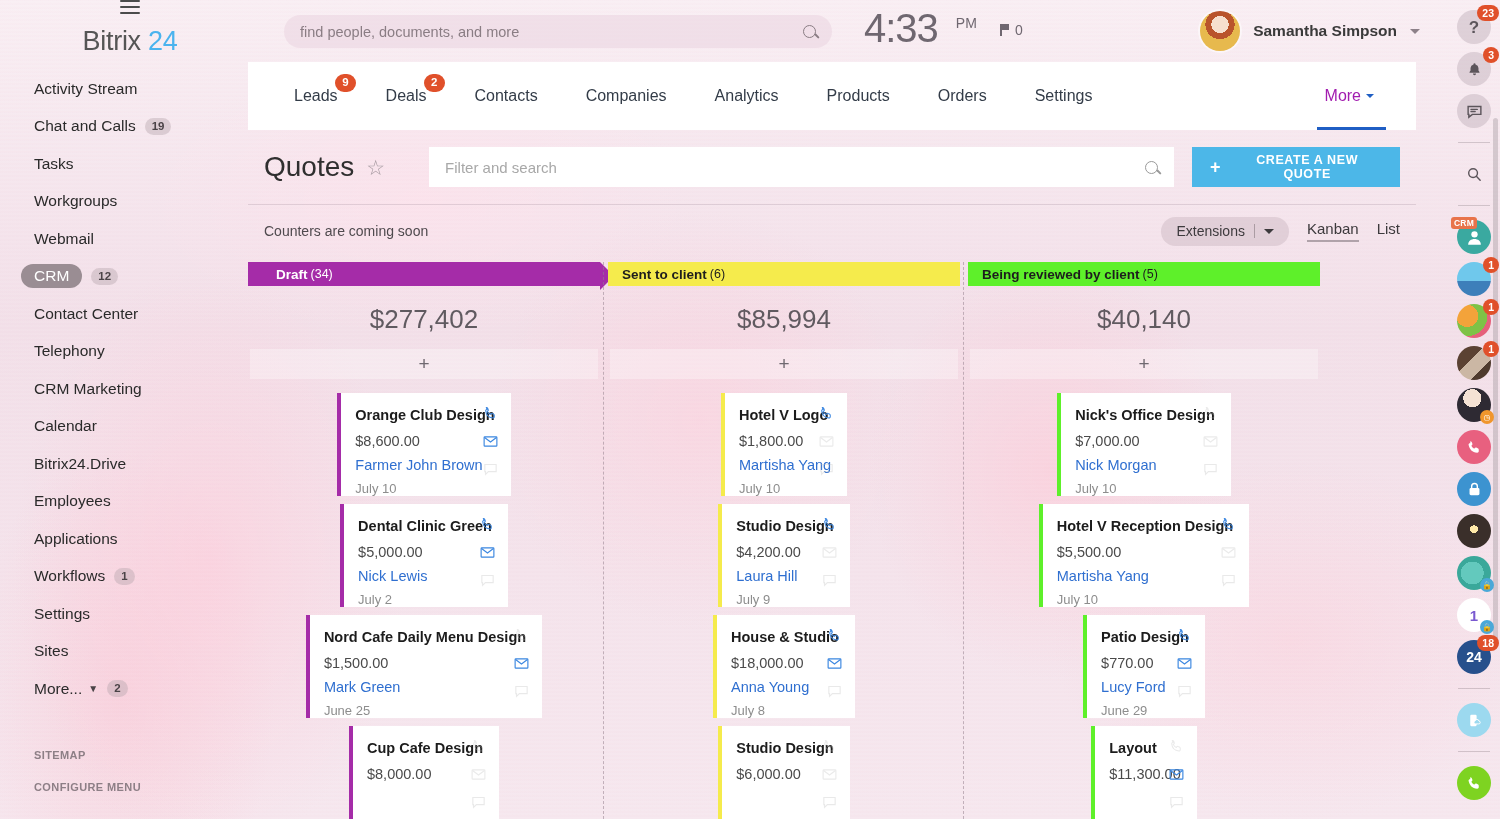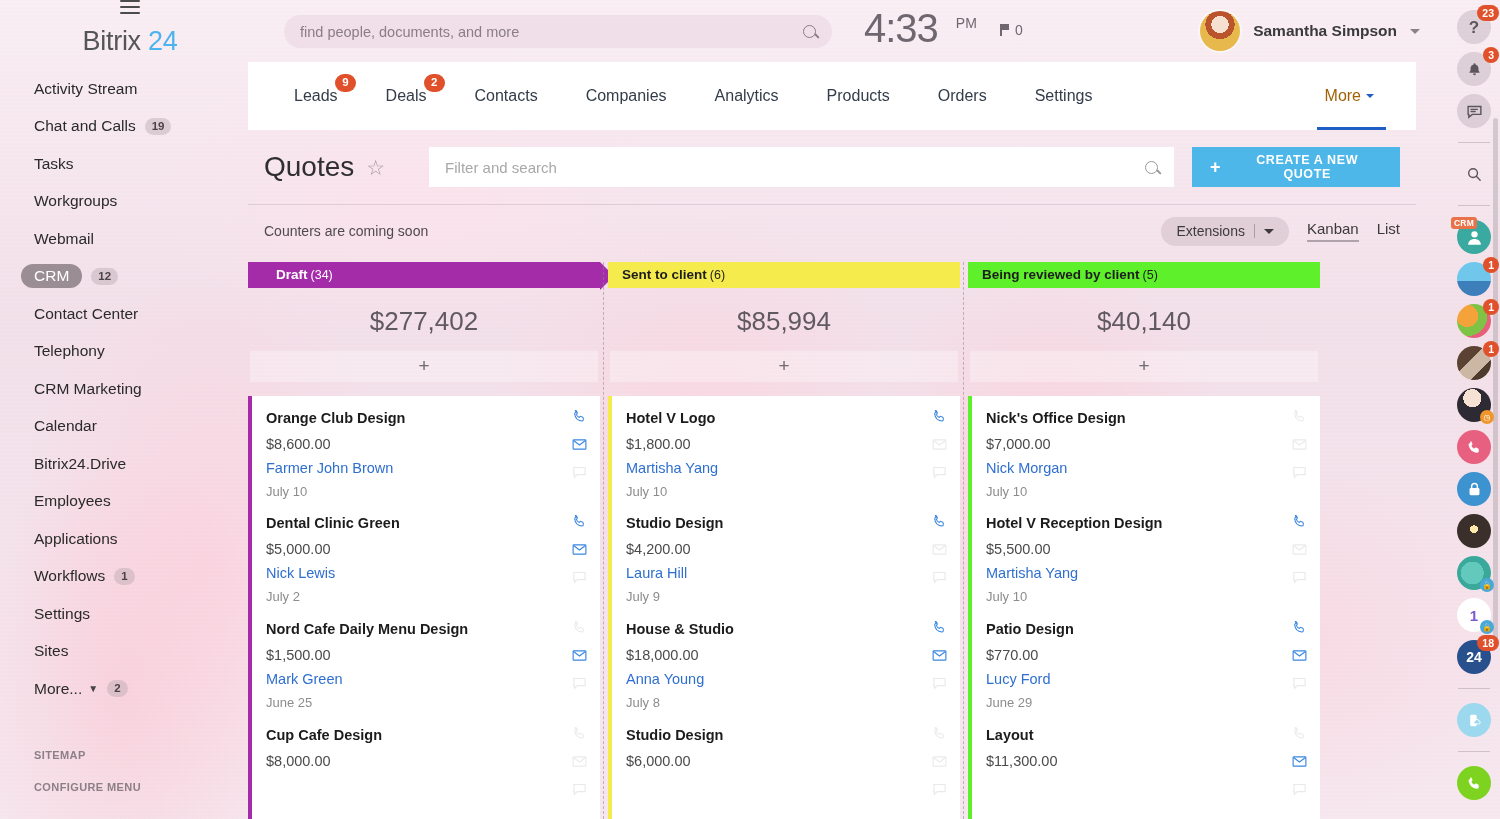--- a/index.html
+++ b/index.html
@@ -96,21 +96,21 @@
 
   
   #crm-tabs {
     position:absolute; left:248px; top:62px; width:1168px; height:68px;
     background:#fff; display:flex; align-items:center; padding:0 22px; z-index:6;
   }
   .crm-tab {
     position:relative; font-size:16px; color:#333c48; padding:0 24px; height:68px;
     display:flex; align-items:center; cursor:pointer; white-space:nowrap;
   }
-  .crm-tab.more { color:#a16207; margin-left:auto; padding-right:20px; }
+  .crm-tab.more { color:#a21caf; margin-left:auto; padding-right:20px; }
   .crm-tab.more:after {
     content:""; position:absolute; left:16px; right:8px; bottom:0; height:3px; background:#1f5ec4;
   }
   .tab-badge {
     position:absolute; top:12px; right:6px;
     background:#e0502a; color:#fff; border-radius:9px;
     font-size:11.5px; font-weight:700; padding:1px 7px; line-height:1.35;
   }
   .tiny-caret { display:inline-block; margin-left:5px; width:0;height:0;
     border-left:4px solid transparent;border-right:4px solid transparent;border-top:4px solid #1f5ec4;}
@@ -175,21 +175,21 @@
     content:""; position:absolute; right:-14px; top:0; width:0; height:0;
     border-top:14px solid transparent; border-bottom:14px solid transparent;
   }
   .col-total { text-align:center; font-size:26px; color:#605a60; padding:18px 0 14px; font-weight:300;}
   .col-add {
     height:34px; background:rgba(255,255,255,.3);
     display:flex; align-items:center; justify-content:center;
     font-size:19px; color:#6f6970; cursor:pointer; font-weight:300;
     margin: 0 2px;
   }
-  .col-cards { margin-top:14px; display:flex; flex-direction:column; overflow:hidden;}
+  .col-cards { margin-top:14px; display:flex; flex-direction:column; gap:8px; overflow:hidden;align-items:center;}
   .card {
     background:#fff; border-left:4px solid #bbb; height:116px;
     padding:14px 16px 0 14px; position:relative;
   }
   .card-title { font-size:14.5px; font-weight:700; color:#1c1c1c; margin-bottom:10px; }
   .card-amount { font-size:14.5px; color:#4a4a4a; margin-bottom:8px; }
   .card-person { font-size:14.5px; color:#2f6fd0; margin-bottom:8px; cursor:pointer; }
   .card-date { font-size:13px; color:#8d8d8d; }
   .card-icons { position:absolute; right:12px; top:12px; display:flex; flex-direction:column; gap:11px; align-items:center;}
   .ic { width:17px; height:17px; display:block; }

